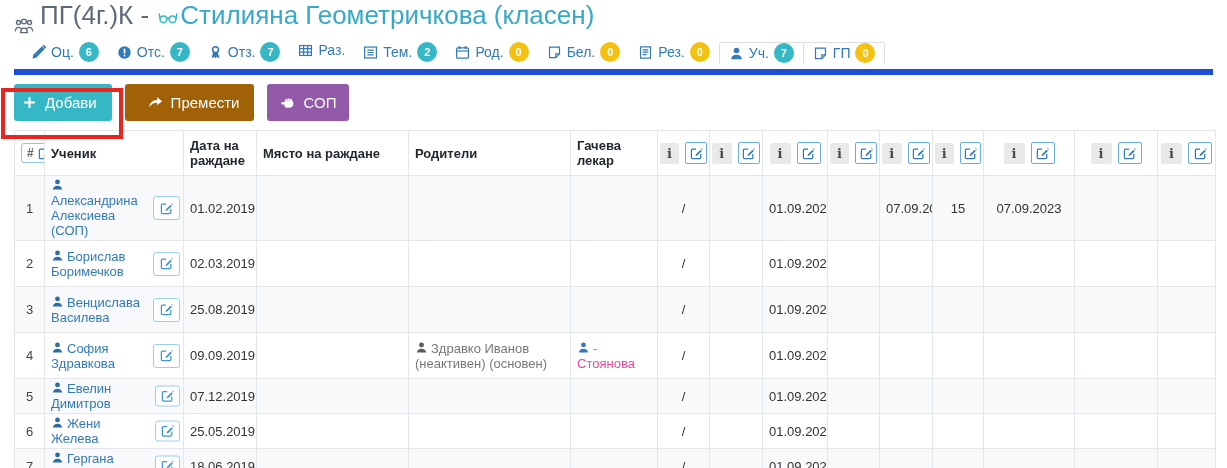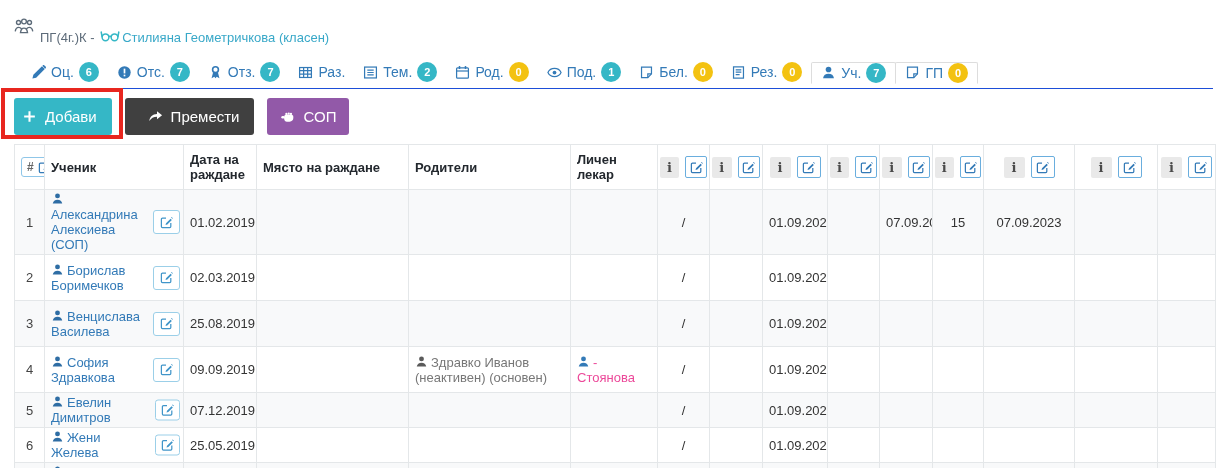--- a/index.html
+++ b/index.html
@@ -1,46 +1,46 @@
 <!DOCTYPE html>
 <html><head>
 <meta charset="utf-8">
 <style>
   * { margin:0; padding:0; box-sizing:border-box; }
   html,body { background:#fff; }
   body { font-family:"Liberation Sans", sans-serif; }
   .page { position:relative; width:1227px; height:468px; background:#fff; overflow:hidden; }
 
   
-  .page-header { position:relative; padding:28px 0 0 40px; font-size:13px; color:#5d6b79; }
+  .page-header { position:relative; padding:0 0 0 40px; font-size:26px; color:#5d6b79; }
   .hdr-icon { position:absolute; left:13px; top:16px; width:22px; height:20px; color:#5d6b79; }
   .hdr-icon svg { width:22px; height:20px; display:block; }
   .hdr-class { color:#5d6b79; }
   .hdr-glasses { display:inline-block; width:20px; height:15px; color:#35b7c6; margin:0 2px 0 2px; vertical-align:-1px; }
   .hdr-glasses svg { width:20px; height:15px; display:block; }
   .hdr-teacher { color:#38a8c8; cursor:pointer; text-decoration:none; }
 
   
-  .tab-bar { display:flex; align-items:center; margin:11px 14px 0 14px; padding-left:8px; height:33px; border-bottom:1px solid #1d4ed8; }
+  .tab-bar { display:flex; align-items:flex-start; margin:11px 14px 0 14px; padding-left:8px; height:33px; border-bottom:6px solid #1d4ed8; }
   .tab { display:flex; align-items:center; gap:5px; padding:0 9px; color:#337ab7; font-size:14px; cursor:pointer; text-decoration:none; white-space:nowrap; }
   .tab .ticon { width:15px; height:15px; display:inline-block; flex:none; }
   .tab .ticon svg { width:15px; height:15px; display:block; }
   .tab.boxed { border:1px solid #ddd; border-bottom:1px solid #fff; background:#fff; margin-bottom:-1px; border-radius:2px 2px 0 0; }
   .tab.boxed + .tab.boxed { margin-left:-1px; }
   .badge { display:inline-block; width:20px; height:20px; line-height:20px; border-radius:50%; color:#fff; font-size:11px; font-weight:bold; text-align:center; }
   .badge.teal { background:#35b7c6; }
   .badge.yellow { background:#f3c211; }
 
   
   .toolbar { display:flex; gap:13px; margin:9px 14px 0 14px; }
   .btn { height:37px; border:none; border-radius:3px; color:#fff; font-size:15px; font-family:inherit; display:flex; align-items:center; gap:8px; padding:0 15px; cursor:pointer; }
   .btn .bicon { width:15px; height:15px; display:inline-block; }
   .btn .bicon svg { width:15px; height:15px; display:block; }
   .btn-teal   { background:#35b7c6;padding-left:8px; }
-  .btn-salmon { background:#404040;padding-left:23px; }
+  .btn-salmon { background:#a16207;padding-left:23px; }
   .btn-purple { background:#9259a8; padding:0 13px;justify-content:space-between; }
   .btn-blue   { background:#4d7bc0; }
 
   
   .red-box { position:absolute; left:1px; top:88px; width:122px; height:51px; border:4px solid #e8261f; z-index:9; pointer-events:none; background:transparent; }
 
   
   table.students { border-collapse:collapse; table-layout:fixed; width:1201px; margin:9px 0 0 14px; font-size:13px; color:#333; }
   .students th, .students td { border:1px solid #e4e7e9; padding:2px 6px; vertical-align:middle; overflow:hidden; }
   .students thead th { height:45px; text-align:left; font-weight:bold; color:#23282e; background:#fff; font-size:13px; }
@@ -148,30 +148,20 @@
         <span class="ticon">
           <svg viewBox="0 0 16 16">
             <rect x="1.7" y="3" width="12.6" height="11" rx="1" fill="none" stroke="currentColor" stroke-width="1.3"></rect>
             <path d="M1.7 6.4h12.6" stroke="currentColor" stroke-width="1.3"></path>
             <rect x="4" y="1.1" width="1.6" height="3.2" fill="currentColor"></rect>
             <rect x="10.4" y="1.1" width="1.6" height="3.2" fill="currentColor"></rect>
           </svg>
         </span>
         <span class="tlabel">Род.</span>
         <span class="badge yellow">0</span>
-      </a>
-      <a class="tab">
-        <span class="ticon">
-          <svg viewBox="0 0 16 16">
-            <path d="M8 3.6c-3.2 0-5.9 2-7 4.4 1.1 2.4 3.8 4.4 7 4.4s5.9-2 7-4.4c-1.1-2.4-3.8-4.4-7-4.4z" fill="none" stroke="currentColor" stroke-width="1.3"></path>
-            <circle cx="8" cy="8" r="2" fill="currentColor"></circle>
-          </svg>
-        </span>
-        <span class="tlabel">Под.</span>
-        <span class="badge teal">1</span>
       </a>
       <a class="tab">
         <span class="ticon">
           <svg viewBox="0 0 16 16" fill="none" stroke="currentColor" stroke-width="1.3">
             <path d="M2.7 2.2h10.6v7.2l-3.9 4H2.7z"></path>
             <path d="M9.4 13.4V9.4h3.9"></path>
           </svg>
         </span>
         <span class="tlabel">Бел.</span>
         <span class="badge yellow">0</span>
@@ -267,21 +257,21 @@
                 <svg viewBox="0 0 16 16">
                   <path d="M13.3 8.7V13c0 .7-.6 1.3-1.3 1.3H3c-.7 0-1.3-.6-1.3-1.3V4c0-.7.6-1.3 1.3-1.3h4.4" fill="none" stroke="currentColor" stroke-width="1.5"></path>
                   <path d="M7.4 9l5.6-5.6 1.6 1.6L9 10.6l-2.2.6zM13.6 1.8l.7-.7 1.6 1.6-.7.7z" fill="currentColor"></path>
                 </svg>
               </span>
             </span></th>
           <th>Ученик</th>
           <th>Дата на раждане</th>
           <th>Място на раждане</th>
           <th>Родители</th>
-          <th>Личен лекар</th>
+          <th>Гачева лекар</th>
           <th class="icon-th">
             <span class="hicons">
               <span class="ibox">i</span>
               <button class="ebox">
                 <svg viewBox="0 0 16 16">
                   <path d="M13.3 8.7V13c0 .7-.6 1.3-1.3 1.3H3c-.7 0-1.3-.6-1.3-1.3V4c0-.7.6-1.3 1.3-1.3h4.4" fill="none" stroke="currentColor" stroke-width="1.5"></path>
                   <path d="M7.4 9l5.6-5.6 1.6 1.6L9 10.6l-2.2.6zM13.6 1.8l.7-.7 1.6 1.6-.7.7z" fill="currentColor"></path>
                 </svg>
               </button>
             </span>

